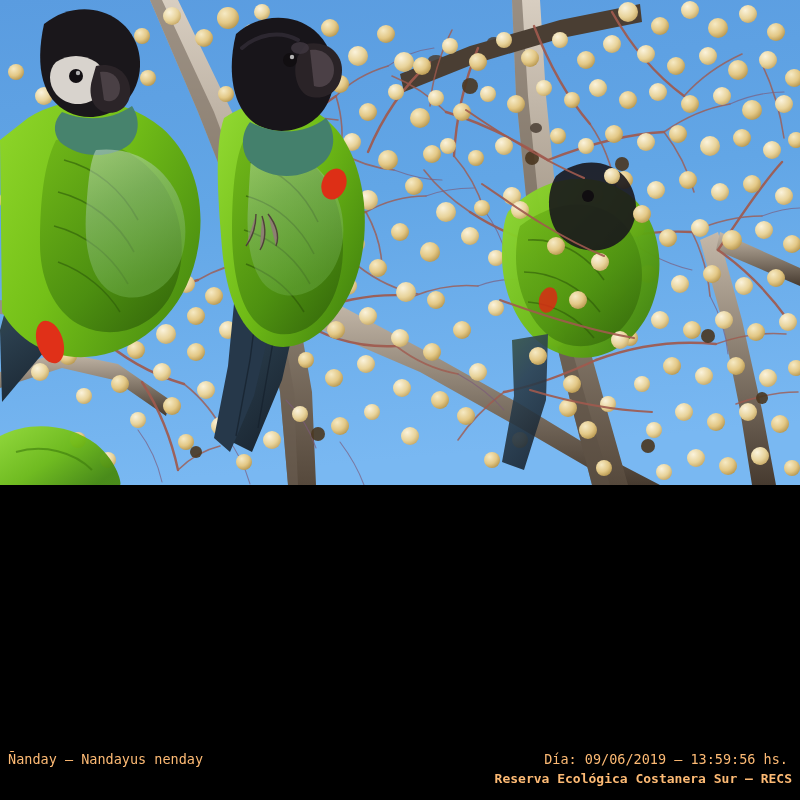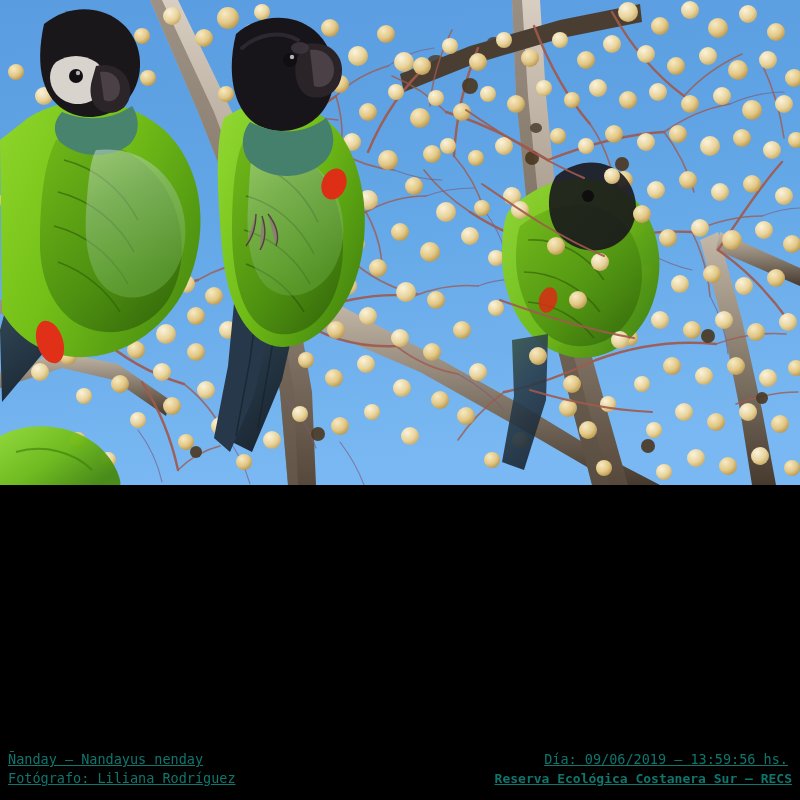--- a/index.html
+++ b/index.html
@@ -14,23 +14,23 @@
   
   #photo{position:absolute;left:0;top:0;width:800px;height:485px;overflow:hidden;background:#5aa3e2;}
   #photo svg{display:block;width:800px;height:485px;}
 
   
   #caption{position:absolute;left:0;top:485px;width:800px;height:245px;background:#000;}
 
   
   #footer{position:absolute;left:0;top:730px;width:800px;height:70px;background:#000;}
   .foot{
-    position:absolute;color:#0f766e;white-space:pre;
+    position:absolute;color:#fdba74;white-space:pre;
     font-family:"DejaVu Sans Mono","Liberation Mono",monospace;
-    font-size:13.5px;line-height:15px;text-decoration:underline;
+    font-size:13.5px;line-height:15px;
   }
   #foot-l1{left:8px;top:22px;font-weight:normal;}
   #foot-l2{left:8px;top:41px;font-weight:normal;}
   #foot-r1{right:12px;top:22px;text-align:right;font-weight:normal;}
   #foot-r2{right:8px;top:41px;text-align:left;font-weight:bold;font-size:13px;}
 </style>
 </head>
 <body>
 
 <div id="card">
@@ -557,18 +557,17 @@
   </div>
 
   <div id="caption">
     
     
     
   </div>
 
   <div id="footer">
     <div class="foot" id="foot-l1">Ñanday — Nandayus nenday</div>
-    <div class="foot" id="foot-l2">Fotógrafo: Liliana Rodríguez</div>
     <div class="foot" id="foot-r1">Día: 09/06/2019 — 13:59:56 hs.</div>
     <div class="foot" id="foot-r2">Reserva Ecológica Costanera Sur — RECS</div>
   </div>
 
 </div>
 
 </body></html>

